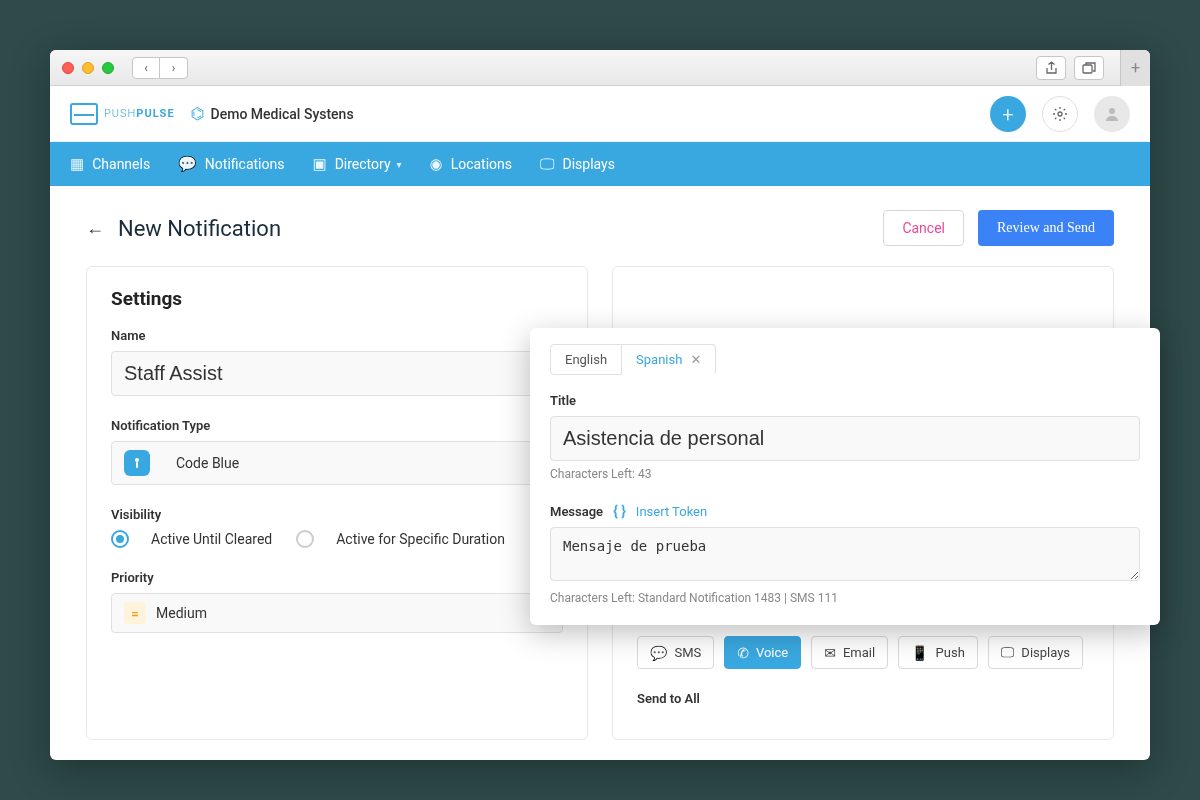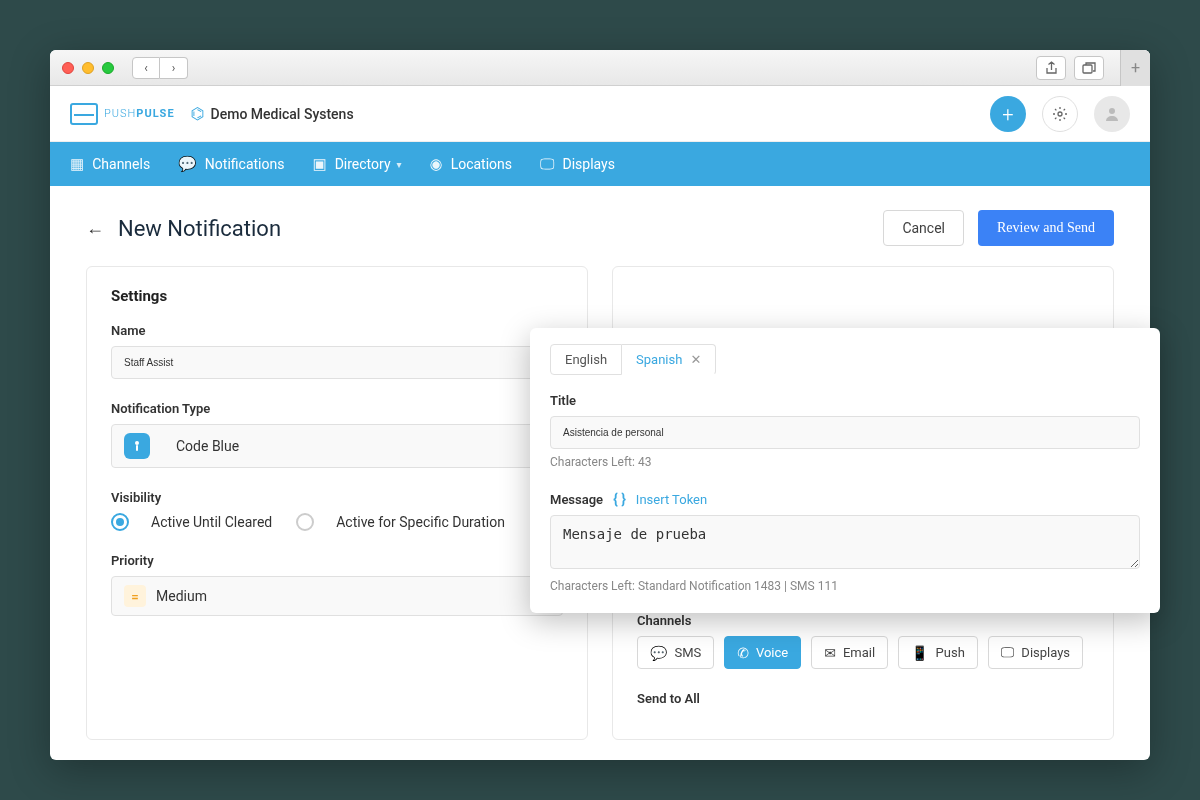--- a/index.html
+++ b/index.html
@@ -150,21 +150,21 @@
   }
   .page-header-spacer { flex: 1; }
   .btn {
     padding: 9px 18px;
     border-radius: 4px;
     font-size: 14px;
     cursor: pointer;
     border: 1px solid transparent;
   }
   .btn-secondary {
-    background: #fff; border-color: #d8d8d8; color: #404040;
+    background: #fff; border-color: #d8d8d8; color: #ec4899;
   }
   .btn-primary {
     background: #3b82f6; color: #fff; font-family: Liberation Serif, serif;
   }
   
   .content {
     padding: 0 36px 20px;
     display: flex;
     gap: 24px;
     flex: 1;
@@ -172,35 +172,35 @@
   }
   .panel {
     flex: 1;
     border: 1px solid #e8e8e8;
     border-radius: 6px;
     padding: 20px 24px;
     background: #fff;
     overflow: hidden;
   }
   .panel-title {
-    font-size: 15px; font-weight: 700; color: #222;
+    font-size: 19px; font-weight: 700; color: #222;
     margin-bottom: 18px;
   }
   .field-label {
     font-size: 13px; font-weight: 600; color: #333;
     margin-bottom: 8px;
   }
   .field-group { margin-bottom: 22px; }
   .text-input {
     width: 100%;
     border: 1px solid #e0e0e0;
     background: #f9f9f9;
     border-radius: 4px;
     padding: 10px 12px;
-    font-size: 10px;
+    font-size: 20px;
     color: #333;
   }
   .select-like {
     width: 100%;
     border: 1px solid #e0e0e0;
     background: #f9f9f9;
     border-radius: 4px;
     padding: 8px 12px;
     font-size: 14px;
     color: #333;

